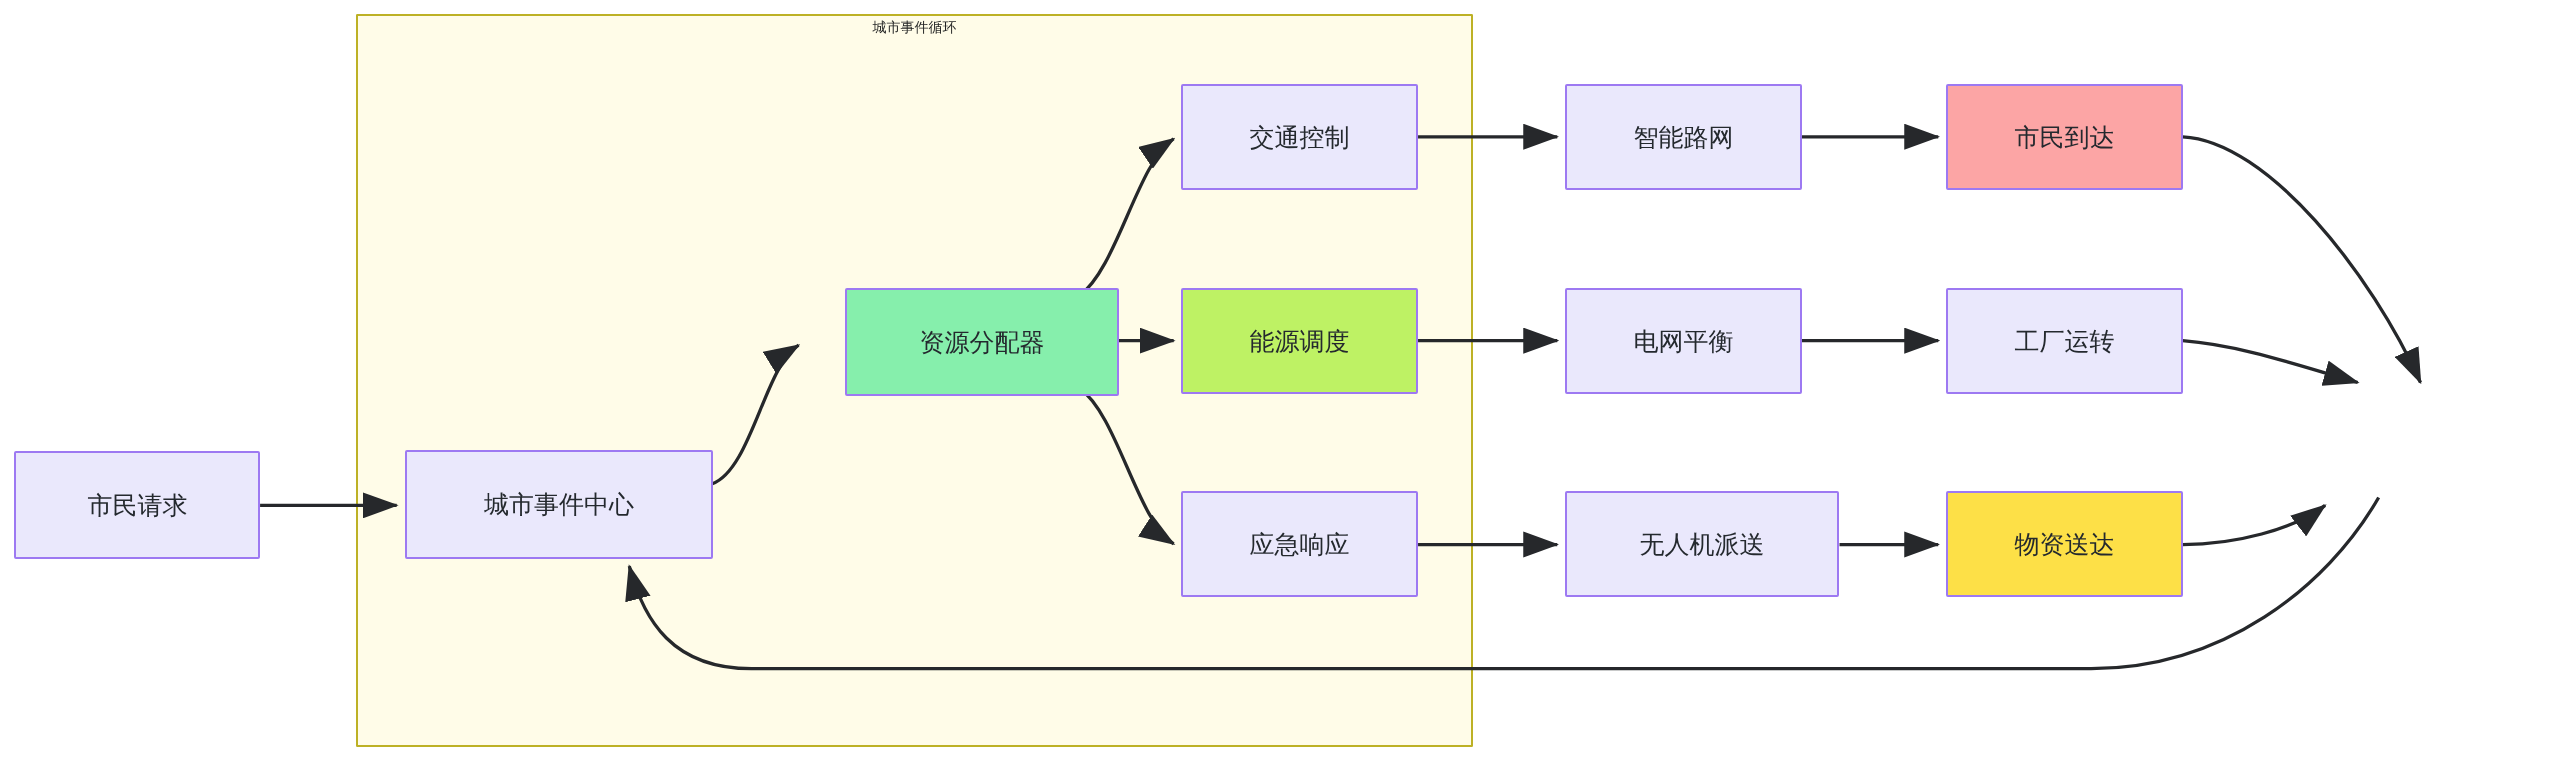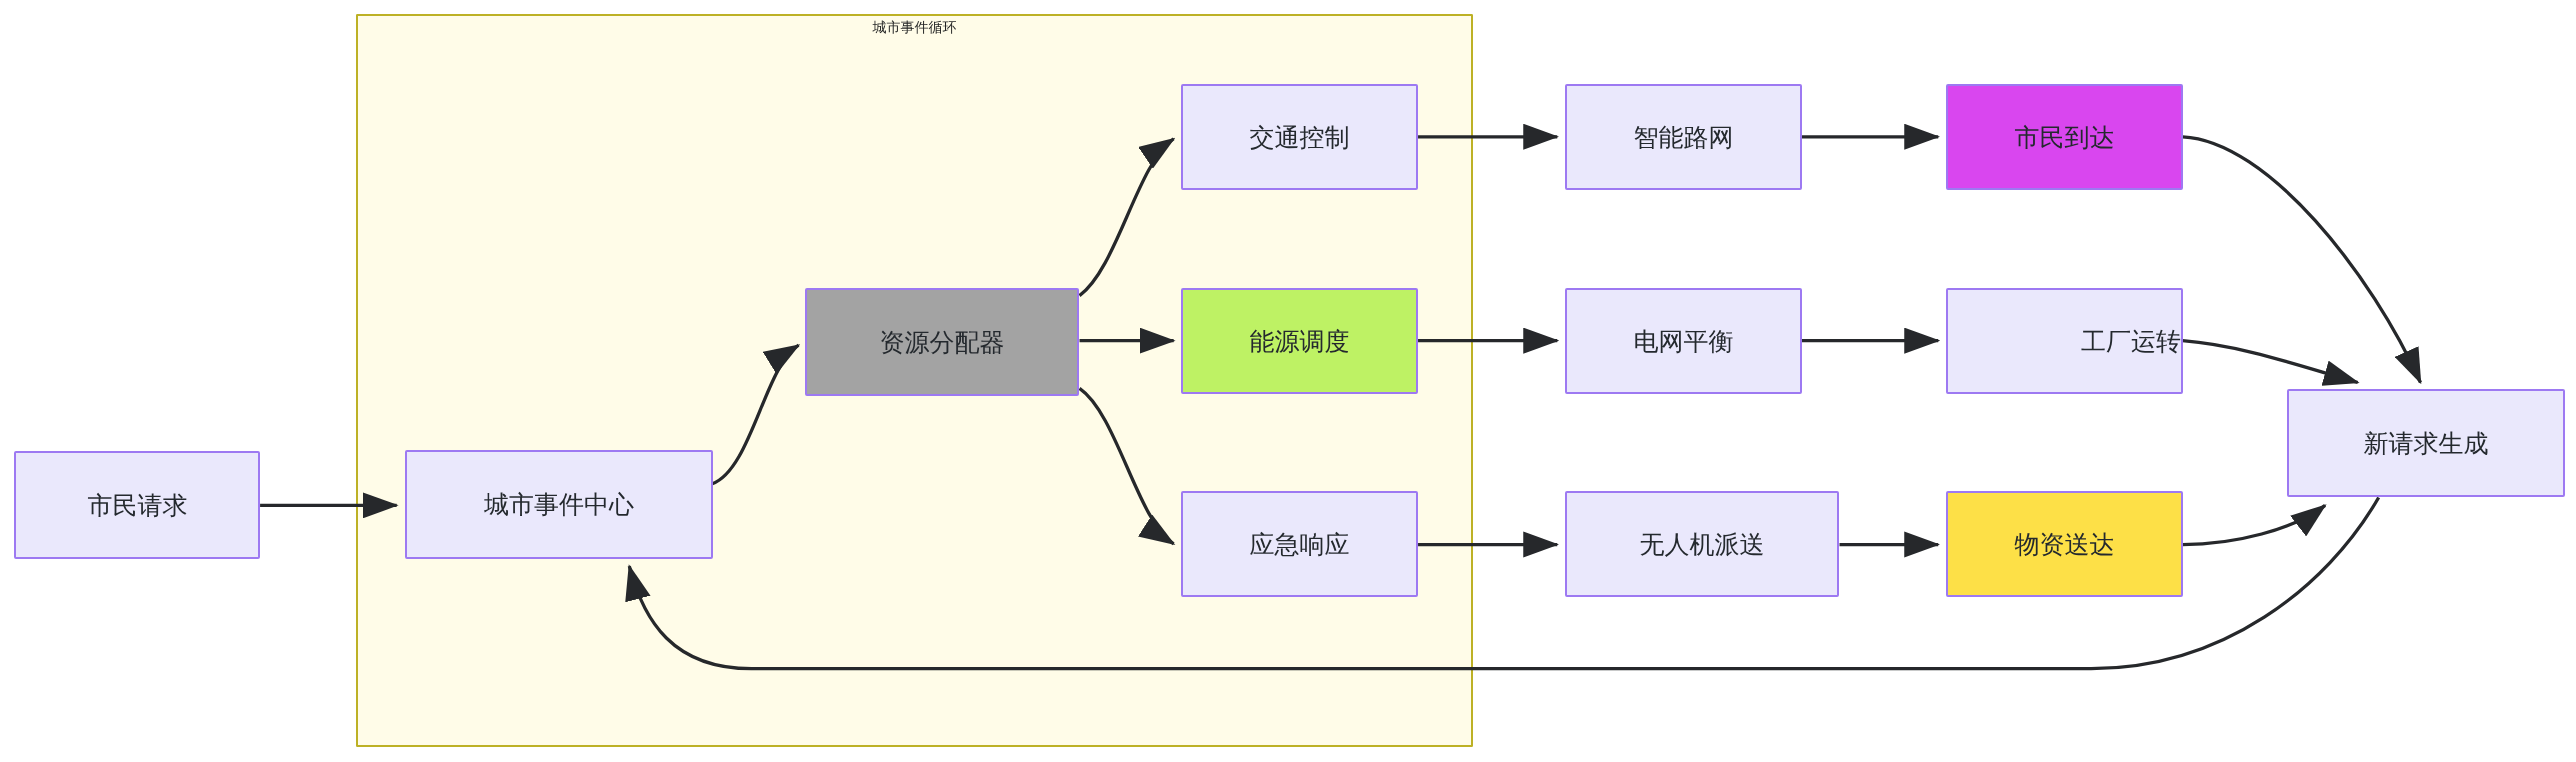--- a/index.html
+++ b/index.html
@@ -101,47 +101,44 @@
       <path d="M 3640,761 C 3560,900 3400,1023 3200,1023 L 1150,1023 C 1030,1023 985,950 963,866"></path>
     </g>
   </svg>
 
 <div class="node" style="left: 14.4px; top: 451px; width: 246px; height: 108px; background: rgb(234, 232, 252); border-color: rgb(157, 121, 242);">
       <span class="node-label" style="color: rgb(36, 41, 46);">市民请求</span>
     </div>
     <div class="node" style="left: 405px; top: 450px; width: 308px; height: 109px; background: rgb(234, 232, 252); border-color: rgb(157, 121, 242); text-align: center;">
       <span class="node-label" style="color: rgb(36, 41, 46);">城市事件中心</span>
     </div>
-    <div class="node" style="left: 805px; top: 288px; width: 274px; height: 108px; background: #a3a3a3; border-color: rgb(157, 121, 242);">
+    <div class="node" style="left: 845px; top: 288px; width: 274px; height: 108px; background: #86efac; border-color: rgb(157, 121, 242);">
       <span class="node-label" style="color: rgb(36, 41, 46);">资源分配器</span>
     </div>
     <div class="node" style="left: 1181px; top: 84px; width: 237px; height: 106px; background: rgb(234, 232, 252); border-color: rgb(157, 121, 242);">
       <span class="node-label" style="color: rgb(36, 41, 46);">交通控制</span>
     </div>
     <div class="node" style="left: 1181px; top: 288px; width: 237px; height: 106px; background: #bef264; border-color: rgb(157, 121, 242);">
       <span class="node-label" style="color: rgb(36, 41, 46);">能源调度</span>
     </div>
     <div class="node" style="left: 1181px; top: 491px; width: 237px; height: 106px; background: rgb(234, 232, 252); border-color: rgb(157, 121, 242);">
       <span class="node-label" style="color: rgb(36, 41, 46);">应急响应</span>
     </div>
     <div class="node" style="left: 1565px; top: 84px; width: 237px; height: 106px; background: rgb(234, 232, 252); border-color: rgb(157, 121, 242);">
       <span class="node-label" style="color: rgb(36, 41, 46);">智能路网</span>
     </div>
     <div class="node" style="left: 1565px; top: 288px; width: 237px; height: 106px; background: rgb(234, 232, 252); border-color: rgb(157, 121, 242);">
       <span class="node-label" style="color: rgb(36, 41, 46);">电网平衡</span>
     </div>
     <div class="node" style="left: 1565px; top: 491px; width: 274px; height: 106px; background: rgb(234, 232, 252); border-color: rgb(157, 121, 242);">
       <span class="node-label" style="color: rgb(36, 41, 46);">无人机派送</span>
     </div>
-    <div class="node" style="left: 1946px; top: 84px; width: 237px; height: 106px; background: #d946ef; border-color: rgb(157, 121, 242); font-family: Liberation Serif, serif;">
+    <div class="node" style="left: 1946px; top: 84px; width: 237px; height: 106px; background: #fca5a5; border-color: rgb(157, 121, 242); font-family: Liberation Serif, serif;">
       <span class="node-label" style="color: rgb(36, 41, 46);">市民到达</span>
     </div>
-    <div class="node" style="left: 1946px; top: 288px; width: 237px; height: 106px; background: rgb(234, 232, 252); border-color: rgb(157, 121, 242); justify-content: flex-end;">
+    <div class="node" style="left: 1946px; top: 288px; width: 237px; height: 106px; background: rgb(234, 232, 252); border-color: rgb(157, 121, 242);">
       <span class="node-label" style="color: rgb(36, 41, 46);">工厂运转</span>
     </div>
     <div class="node" style="left: 1946px; top: 491px; width: 237px; height: 106px; background: #fde047; border-color: rgb(157, 121, 242);">
       <span class="node-label" style="color: rgb(36, 41, 46);">物资送达</span>
     </div>
-    <div class="node" style="left: 2287px; top: 389px; width: 278px; height: 108px; background: rgb(234, 232, 252); border-color: rgb(157, 121, 242);">
-      <span class="node-label" style="color: rgb(36, 41, 46);">新请求生成</span>
-    </div>
   </div>
 
 
 </body></html>

